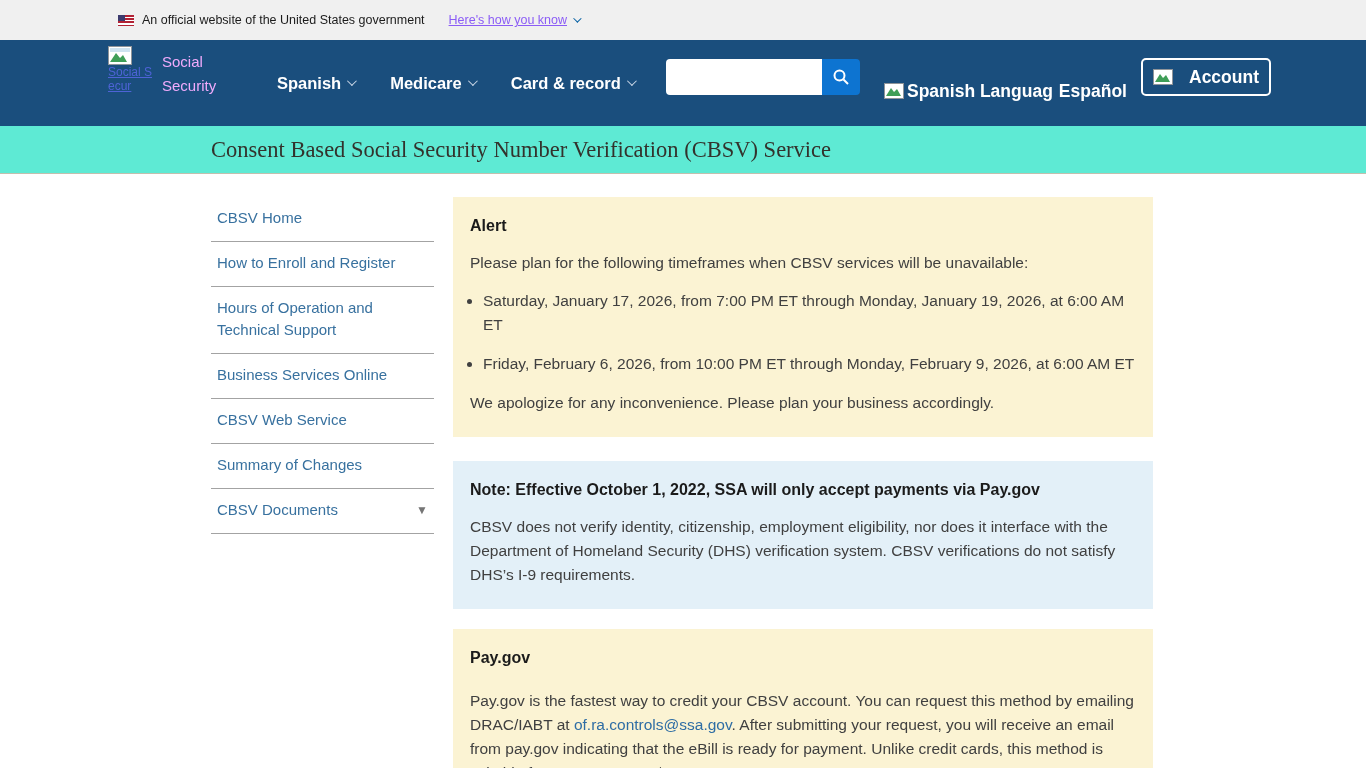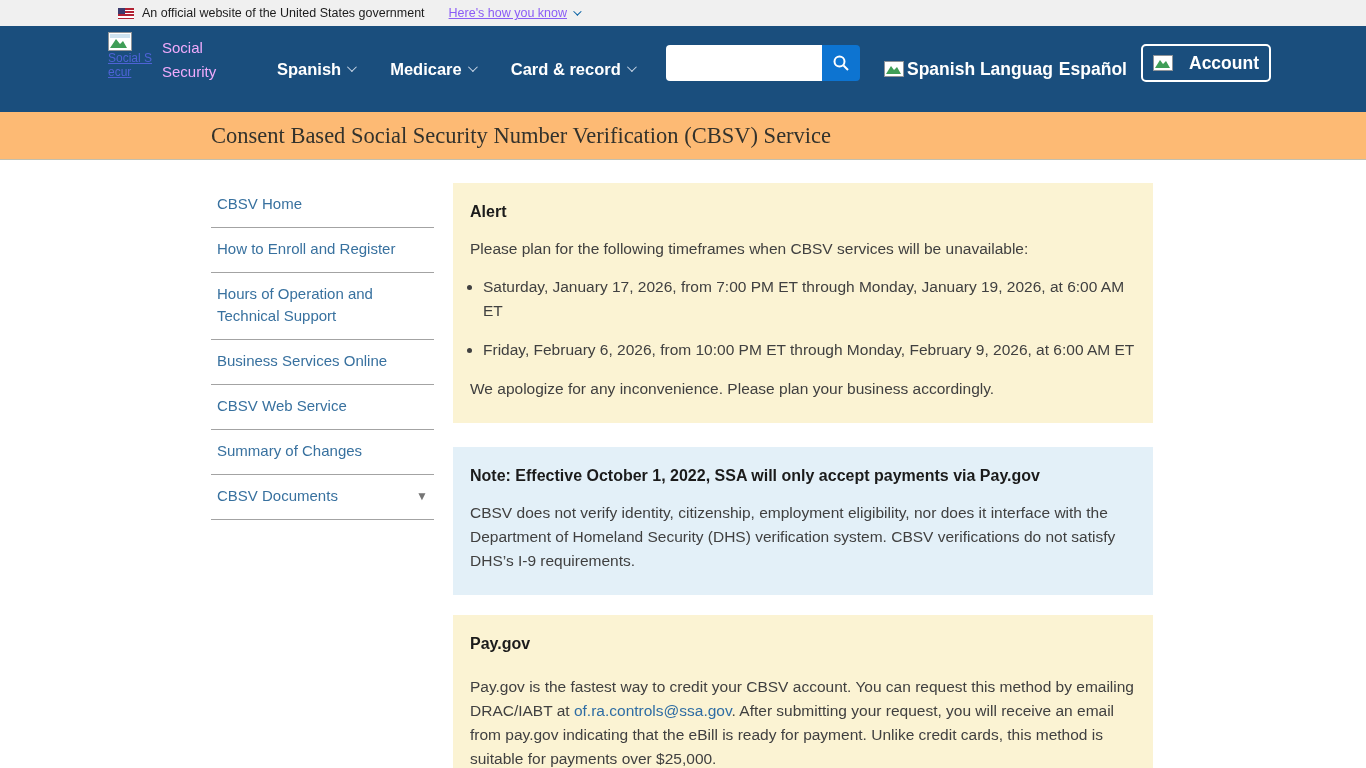--- a/index.html
+++ b/index.html
@@ -1,20 +1,20 @@
 <!DOCTYPE html>
 <html><head>
 <meta charset="utf-8">
 <style>
   * { margin:0; padding:0; box-sizing:border-box; }
   html,body { width:1366px; height:768px; overflow:hidden; background:#fff;
     font-family:"Liberation Sans","DejaVu Sans",sans-serif; }
 
   
-  .gov-banner { height:26px; background:#f0f0f0; display:flex; align-items:center;
+  .gov-banner { height:40px; background:#f0f0f0; display:flex; align-items:center;
     padding-left:118px; font-size:12.5px; color:#1b1b1b; }
   .flag { width:16px; height:11px; margin-right:8px; position:relative;
     background:repeating-linear-gradient(#b22234 0 1.6px,#ffffff 1.6px 3.2px); flex:0 0 auto; }
   .flag::before { content:""; position:absolute; left:0; top:0; width:7px; height:6px; background:#3c3b6e; }
   .gov-banner .how-link { color:#8b5cf6; text-decoration:underline; margin-left:24px; cursor:pointer; }
   .chev { display:inline-block; width:7px; height:7px; border-right:1.5px solid currentColor;
     border-bottom:1.5px solid currentColor; transform:rotate(45deg) translateY(-2px); margin-left:6px; }
   .gov-banner .chev { color:#005ea2; width:6px; height:6px; }
 
   
@@ -30,32 +30,32 @@
   .menu { position:absolute; left:277px; top:0; height:100%; display:flex; align-items:center; gap:36px; }
   .menu-item { display:flex; align-items:center; font-size:16.5px; font-weight:bold; color:#fff; cursor:pointer; }
   .menu-item .chev { color:#c9d6e6; margin-top:-2px; }
 
   .searchbar { position:absolute; left:666px; top:19px; display:flex; height:36px; }
   .searchbar input { width:156px; height:36px; border:none; border-radius:4px 0 0 4px;
     padding:0 8px; font-size:15px; outline:none; }
   .search-btn { width:38px; height:36px; background:#0d74d1; border:none; border-radius:0 4px 4px 0;
     display:flex; align-items:center; justify-content:center; cursor:pointer; }
 
-  .spanish { position:absolute; left:884px; top:0; height:100%; display:flex; align-items:center;
+  .spanish { position:absolute; left:884px; top:8px; height:100%; display:flex; align-items:center;
     font-size:17.5px; font-weight:bold; color:#fff; cursor:pointer; }
   .spanish .alt { margin-left:3px; }
   .spanish .es { margin-left:6px; }
 
   .account-btn { position:absolute; left:1141px; top:18px; height:38px; min-width:116px;
     background:transparent; border:2px solid #fff; border-radius:5px; color:#fff;
     font-size:17.5px; font-weight:bold; display:flex; align-items:center; justify-content:center;
     gap:16px; padding:0 10px; cursor:pointer; font-family:inherit; }
 
   
-  .title-band { height:48px; background:#fdba74; border-bottom:1px solid #c2bfae; }
+  .title-band { height:48px; background:#5eead4; border-bottom:1px solid #c2bfae; }
   .title-band h1 { margin-left:211px; font-family:"Liberation Serif","DejaVu Serif",serif;
     font-weight:normal; font-size:22.5px; line-height:47px; color:#33322c; }
 
   
   .content { position:relative; height:620px; }
   .sidebar { position:absolute; left:211px; top:23px; width:223px; }
   .side-item { border-bottom:1px solid #a3a3a3; padding:10px 0 12px 6px; font-size:15px;
     line-height:22px; color:#38719f; cursor:pointer; display:flex; justify-content:space-between;
     align-items:center; }
   .side-item .caret { color:#757575; font-size:12px; margin-right:6px; }

